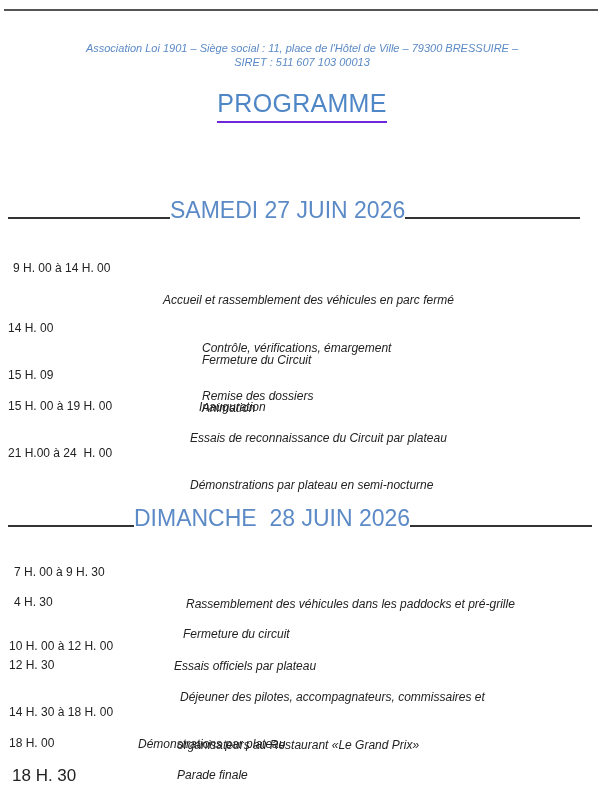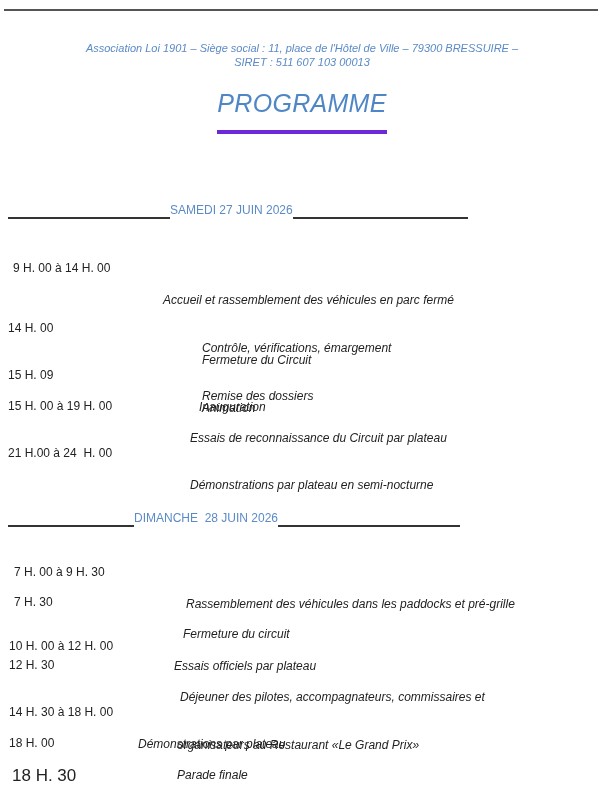--- a/index.html
+++ b/index.html
@@ -41,31 +41,30 @@
       left: 0;
       top: 88px;
       width: 604px;
       text-align: center;
       font-size: 25px;
       line-height: 30px;
       color: #4f86c6;
       letter-spacing: 0.3px;
     }
     .prog-title span {
-      border-bottom: 4px solid #6d28d9;
-      padding-bottom: 13px;
-      font-style: italic;
+      border-bottom: 2px solid #6d28d9;
+      padding-bottom: 4px;
     }
     .day-heading {
       position: absolute;
       left: 8px;
       height: 24px;
       display: flex;
       align-items: flex-end;
-      font-size: 12px;
+      font-size: 23px;
       line-height: 20px;
       color: #5b8ac6;
     }
     .day-heading .line {
       display: inline-block;
       height: 2px;
       background: #333333;
       margin-bottom: 1px;
     }
     .day-heading .text {
@@ -158,21 +157,21 @@
 </div>
 
 <div class="row" style="top:564px;left:0;">
   <span class="time" style="left:14px;top:0;">7 H. 00 à 9 H. 30</span>
   <div class="desc" style="left:186px;top:0;">
     <div>Rassemblement des véhicules dans les paddocks et pré-grille</div>
   </div>
 </div>
 
 <div class="row" style="top:594px;left:0;">
-  <span class="time" style="left:14px;top:0;">7 H. 30</span>
+  <span class="time" style="left:14px;top:0;">4 H. 30</span>
   <div class="desc" style="left:183px;top:0;">
     <div>Fermeture du circuit</div>
   </div>
 </div>
 
 <div class="row" style="top:626px;left:0;">
   <span class="time" style="left:9px;top:12px;">10 H. 00 à 12 H. 00</span>
   <div class="desc" style="left:174px;top:0;">
     <div>Essais officiels par plateau</div>
   </div>

